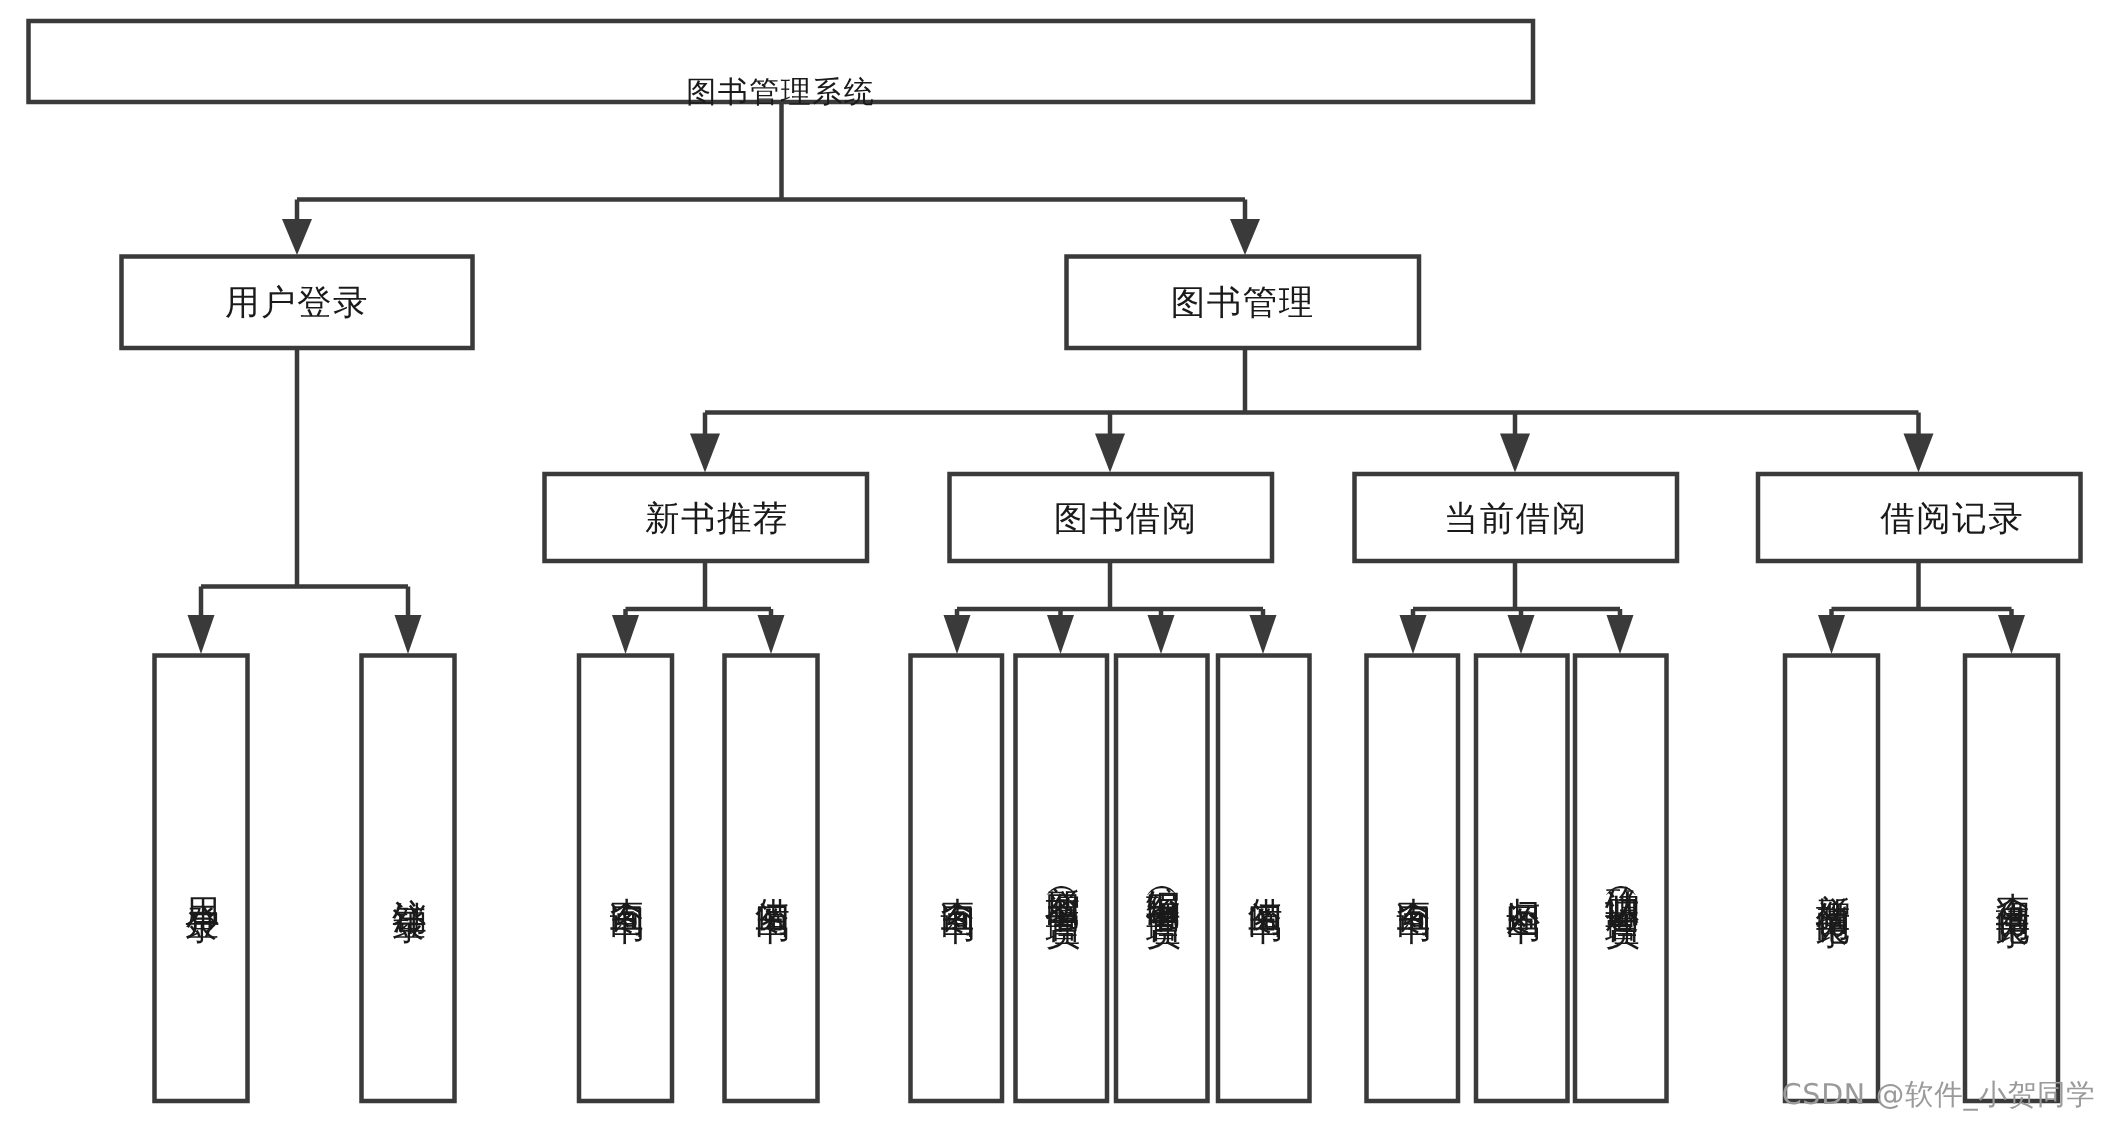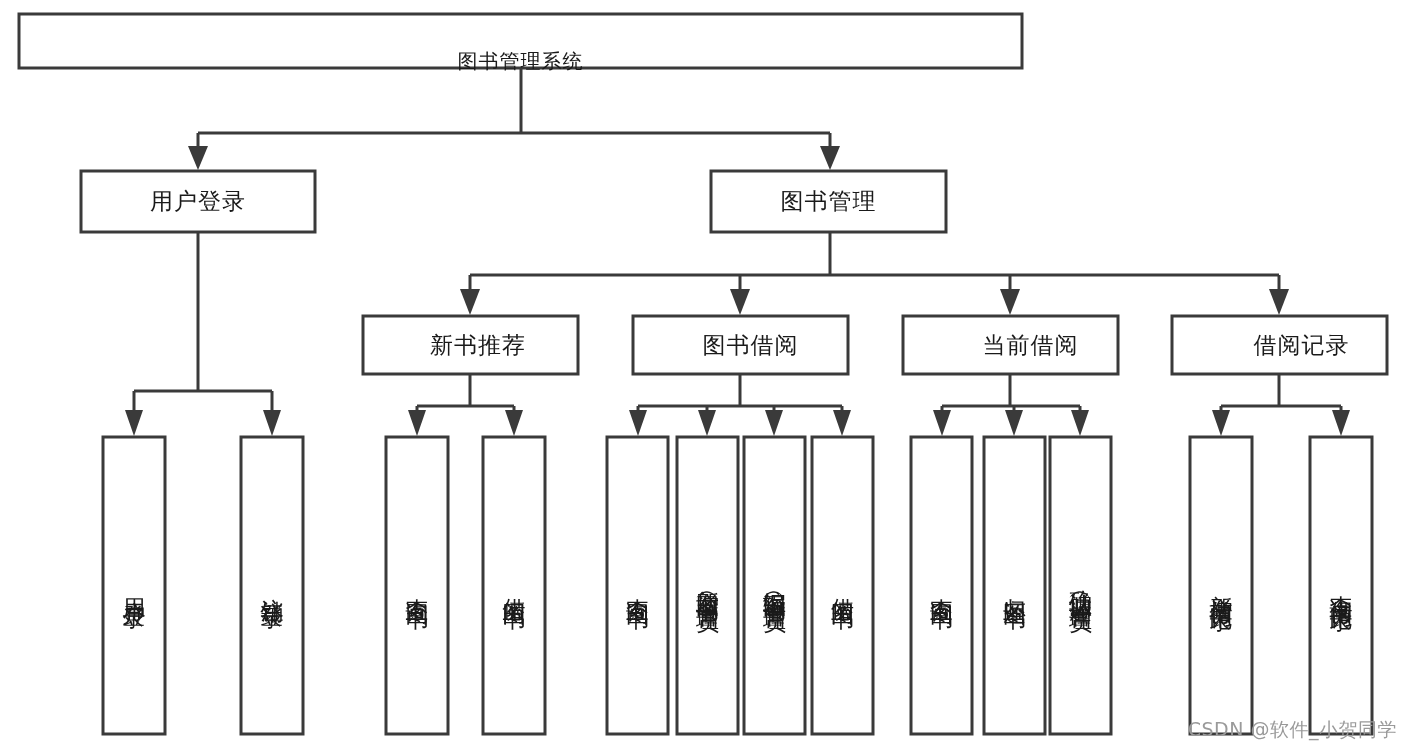--- a/index.html
+++ b/index.html
@@ -202,21 +202,21 @@
 
   <div class="hit-layer">
 
     <div class="htext-wrap root-title" style="left:19px; top:14px; width:1003px; height:54px;">图书管理系统</div>
 
     <div class="htext-wrap" style="left:81px; top:171px; width:234px; height:61px;">用户登录</div>
     <div class="htext-wrap" style="left:711px; top:171px; width:235px; height:61px;">图书管理</div>
 
     <div class="htext-wrap" style="left:363px; top:316px; width:230px; height:58px;border-radius:28px;">新书推荐</div>
     <div class="htext-wrap" style="left:633px; top:316px; width:235px; height:58px;">图书借阅</div>
-    <div class="htext-wrap" style="left:903px; top:316px; width:215px; height:58px;padding-left:20px;">当前借阅</div>
+    <div class="htext-wrap" style="left:903px; top:316px; width:215px; height:58px;">当前借阅</div>
     <div class="htext-wrap" style="left:1172px; top:316px; width:259px; height:58px;">借阅记录</div>
 
     <div class="vtext-wrap" style="left:103px; top:437px; width:62px; height:297px;">用户登录</div>
     <div class="vtext-wrap" style="left:241px; top:437px; width:62px; height:297px;">注销登录</div>
 
     <div class="vtext-wrap" style="left:386px; top:437px; width:62px; height:297px;">查询图书</div>
     <div class="vtext-wrap" style="left:483px; top:437px; width:62px; height:297px;">借阅图书</div>
 
     <div class="vtext-wrap" style="left:607px; top:437px; width:61px; height:297px;">查询图书</div>
     <div class="vtext-wrap" style="left:677px; top:437px; width:61px; height:297px;">新增图书（管理员）</div>

